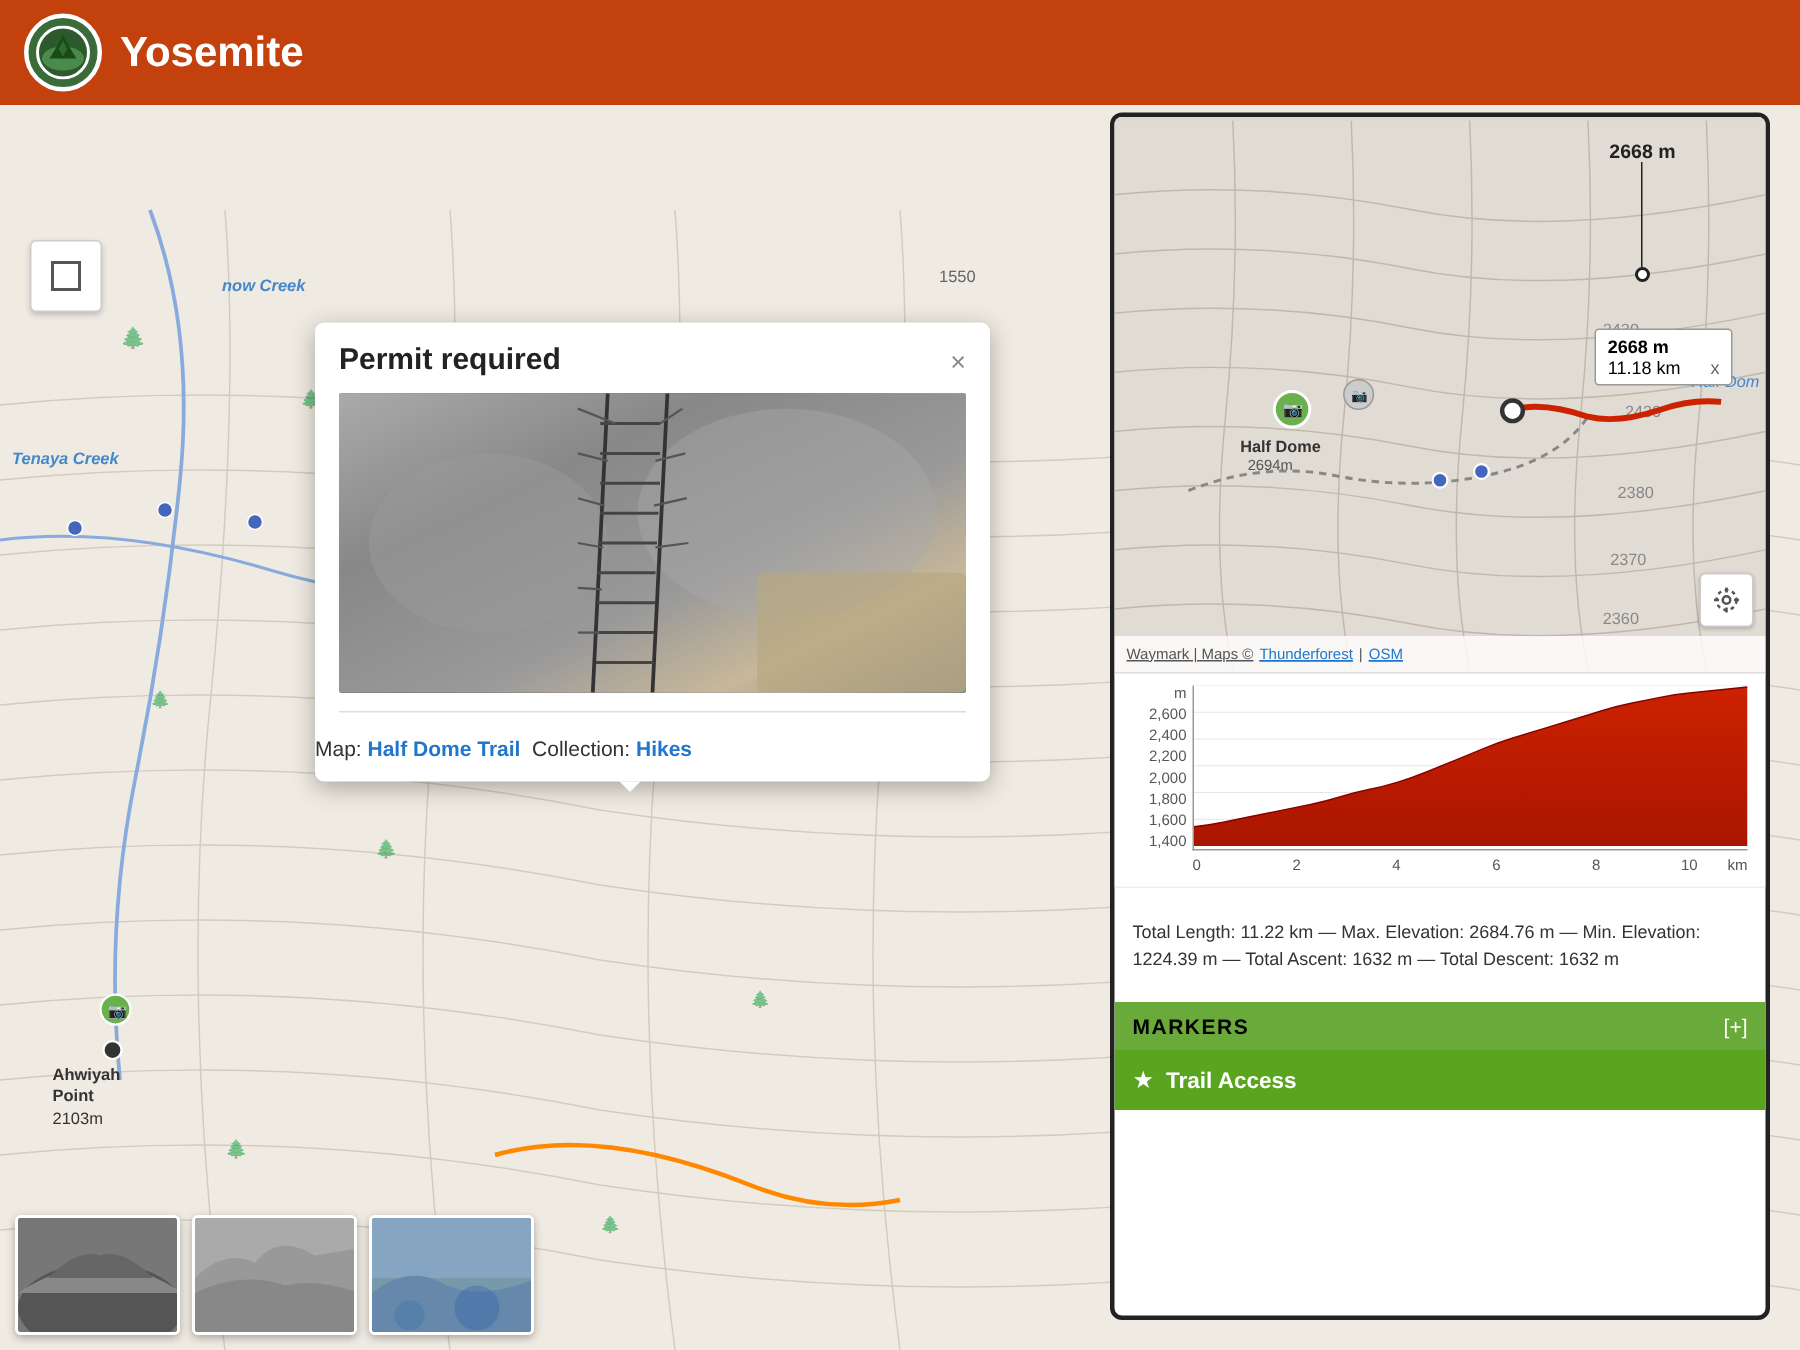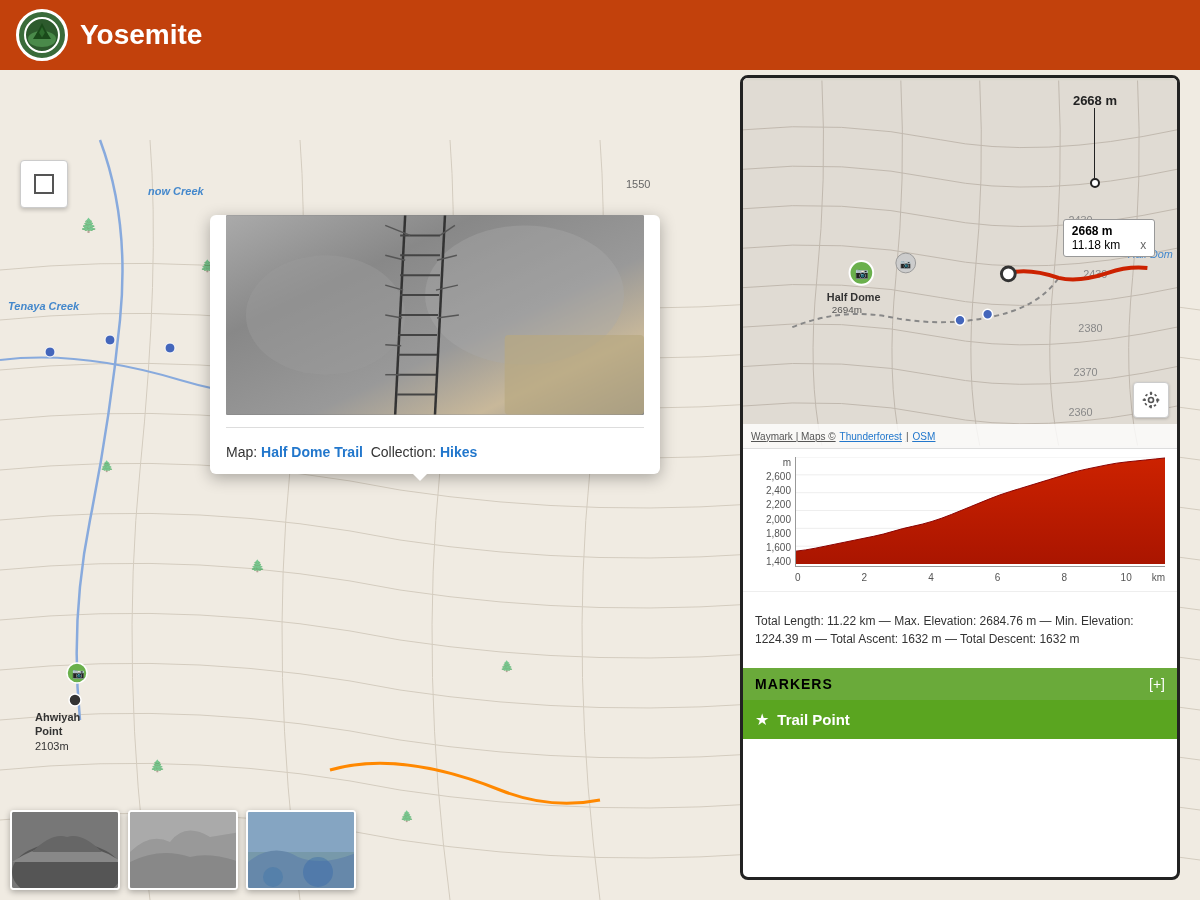--- a/index.html
+++ b/index.html
@@ -56,21 +56,21 @@
       width: 100%; height: 100%;
       background: linear-gradient(135deg, #aaa 0%, #777 40%, #999 60%, #bbb 80%, #888 100%);
       position: relative;
     }
     #popup-text {
       padding: 0 16px 12px; font-size: 14px; color: #333; line-height: 1.5;
     }
     #popup-text a { color: #2277cc; text-decoration: none; }
     #popup-divider { border: none; border-top: 1px solid #ddd; margin: 8px 16px; }
     #popup-map-info {
-      padding: 8px 16px 14px; font-size: 14px; color: #333;
+      padding: 8px 0 14px; font-size: 14px; color: #333;
     }
     #popup-map-info a { color: #2277cc; text-decoration: none; font-weight: bold; }
     
     #popup::after {
       content: ''; position: absolute; bottom: -14px; left: 45%; 
       border: 7px solid transparent; border-top-color: #fff;
     }
 
     
     #right-panel {
@@ -266,20 +266,24 @@
     <svg width="24" height="24" viewBox="0 0 24 24" fill="none" stroke="#555" stroke-width="2">
       <rect x="3" y="3" width="18" height="18" rx="1"></rect>
       <polyline points="9,3 3,3 3,9"></polyline>
       <polyline points="15,3 21,3 21,9"></polyline>
       <polyline points="9,21 3,21 3,15"></polyline>
       <polyline points="15,21 21,21 21,15"></polyline>
     </svg>
   </div>
 
   <div id="popup">
+    <div id="popup-header">
+      <span id="popup-title">Permit required</span>
+      <span id="popup-close">×</span>
+    </div>
     <div id="popup-image">
       <div id="popup-image-inner">
         
         <svg width="100%" height="100%" viewBox="0 0 420 200" xmlns="http://www.w3.org/2000/svg">
           <rect width="420" height="200" fill="#888"></rect>
 
           <rect width="420" height="200" fill="url(#rock-grad)"></rect>
           <defs>
             <linearGradient id="rock-grad" x1="0" y1="0" x2="1" y2="1">
               <stop offset="0%" stop-color="#aaa"></stop>
@@ -518,16 +522,16 @@
     <span>Total Length: 11.22 km — Max. Elevation: 2684.76 m — Min. Elevation: 1224.39 m — Total Ascent: 1632 m — Total Descent: 1632 m</span>
   </div>
 
   <div id="markers-header">
     <span id="markers-title">MARKERS</span>
     <span id="markers-add">[+]</span>
   </div>
 
   <div id="trail-access-row">
     <span id="trail-access-star">★</span>
-    <span id="trail-access-label">Trail Point</span>
+    <span id="trail-access-label">Trail Access</span>
   </div>
 
 </div>
 
 </body></html>

